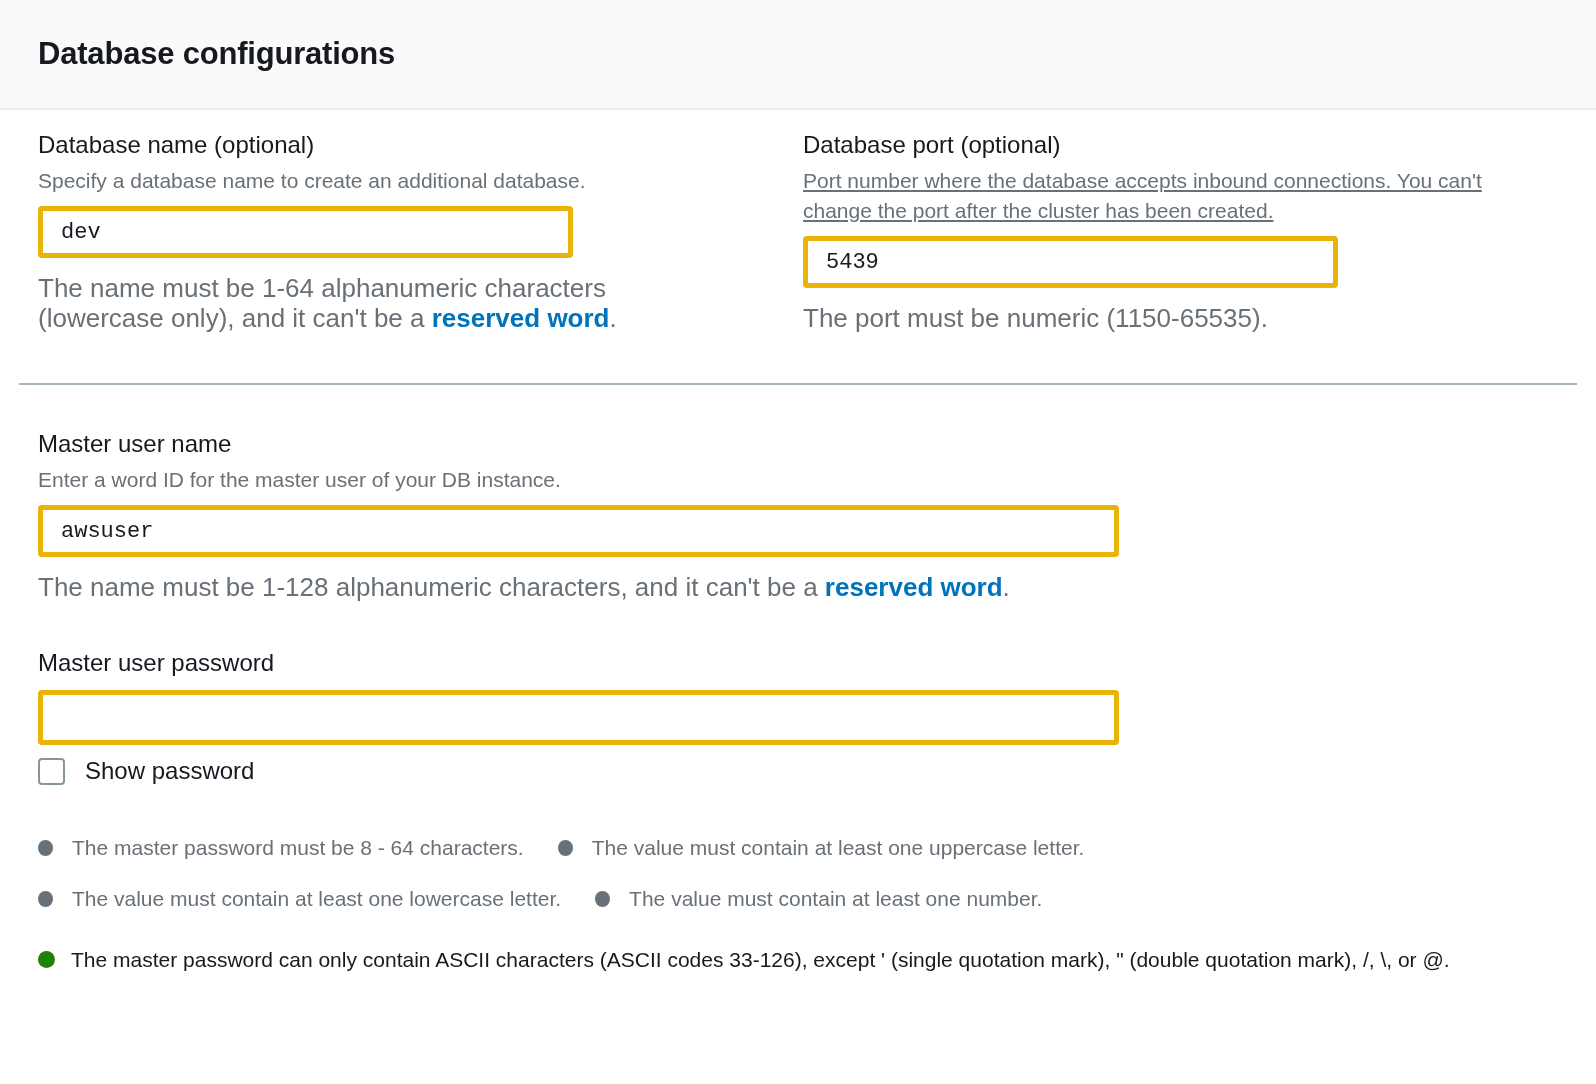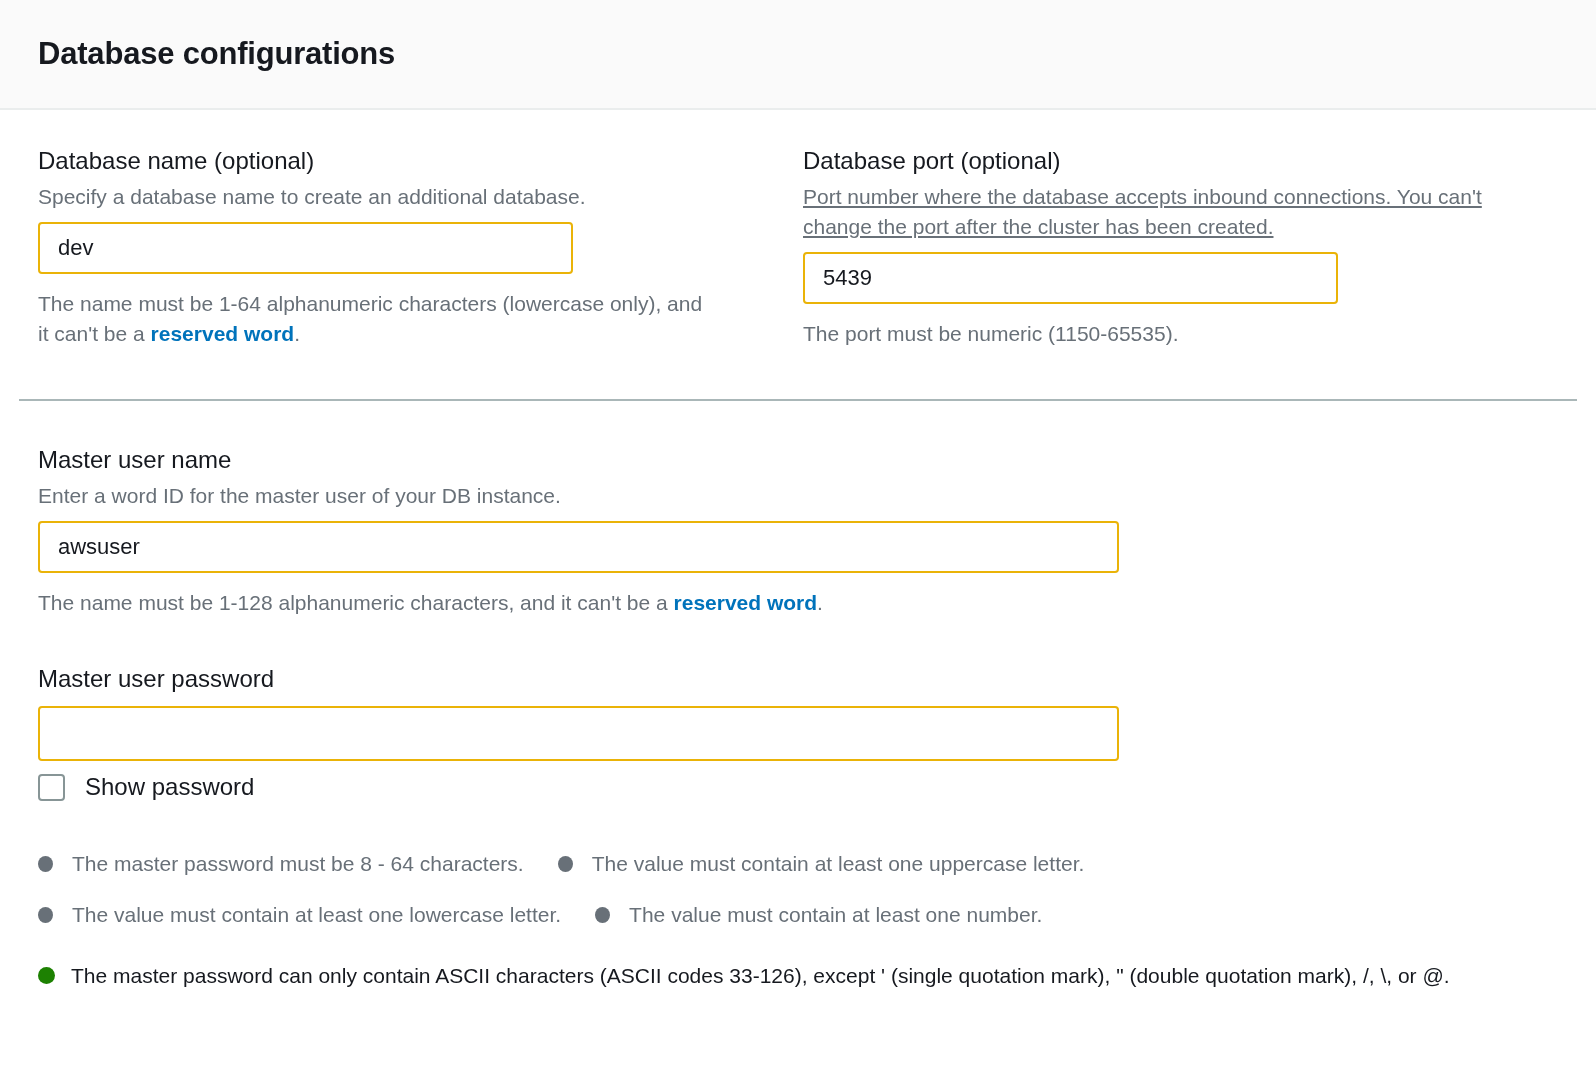--- a/index.html
+++ b/index.html
@@ -22,45 +22,45 @@
     font-weight: 700;
     color: #16191f;
     letter-spacing: -0.2px;
   }
   main { padding: 0 38px; }
 
   .top-grid {
     display: grid;
     grid-template-columns: 727px 1fr;
     column-gap: 38px;
-    margin-top: 36px;
+    margin-top: 20px;
   }
   .field-label { font-size: 24px; color: #16191f; line-height: 30px; }
   .field-desc  { font-size: 21px; color: #687078; line-height: 30px; margin-top: 6px; }
   .desc-narrow { max-width: 705px; text-decoration: underline; }
   .hint-narrow { max-width: 680px; }
 
   .text-input {
     display: block;
     margin-top: 10px;
     height: 52px;
-    border: 2px solid #eab308;
+    border: 5px solid #eab308;
     border-radius: 4px;
     background: #ffffff;
-    font-family: Liberation Sans, sans-serif;
+    font-family: Liberation Mono, monospace;
     font-size: 22px;
     color: #16191f;
     padding: 0 18px;
     outline: none;
   }
   .w-small { width: 535px; }
   .w-large { width: 1081px; }
   .h-tall  { height: 55px; }
 
-  .field-hint { font-size: 21px; color: #687078; line-height: 30px; margin-top: 15px; }
+  .field-hint { font-size: 26px; color: #687078; line-height: 30px; margin-top: 15px; }
   .hint-link  { color: #0073bb; font-weight: 700; text-decoration: none; cursor: pointer; }
 
   .divider {
     border: none;
     border-top: 2px solid #aab7b8;
     margin: 50px -19px 0 -19px;
   }
 
   .master-name { margin-top: 44px; }
   .master-pass { margin-top: 46px; }

